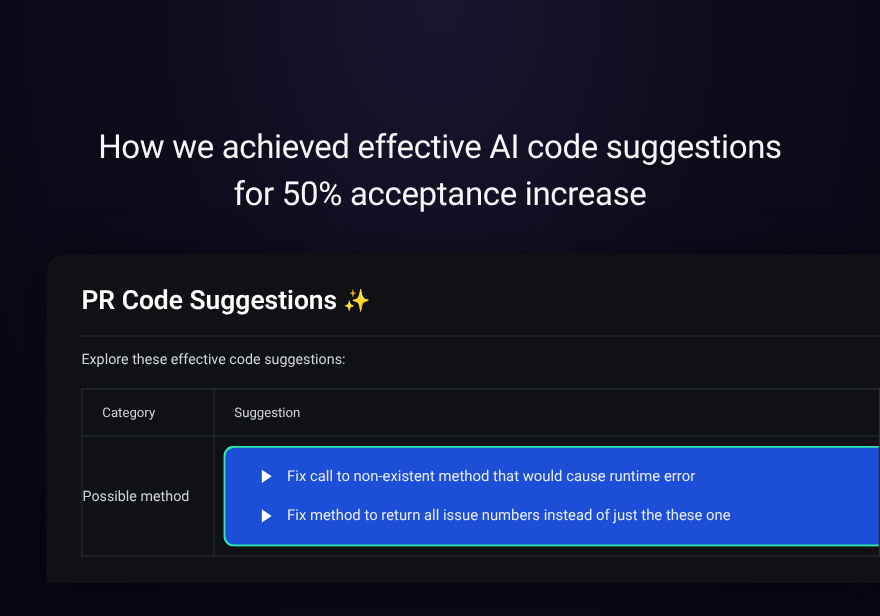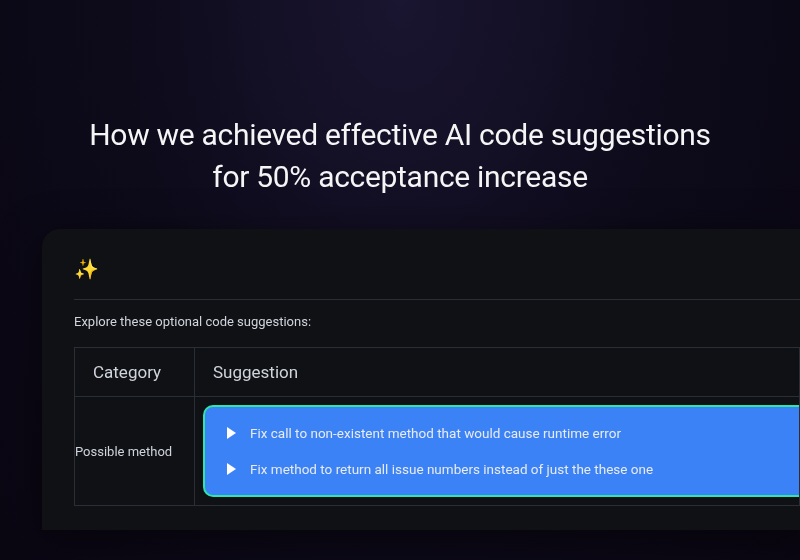--- a/index.html
+++ b/index.html
@@ -61,21 +61,21 @@
     }
     
     .suggestions-table {
       border-collapse: collapse;
       width: 100%;
     }
     
     .suggestions-table th {
       text-align: left;
       color: #d0d4dc;
-      font-size: 17px;
+      font-size: 12px;
       font-weight: 400;
       padding: 14px 18px;
       border: 1px solid #2a2e38;
     }
     
     .suggestions-table td {
       border: 1px solid #2a2e38;
       padding: 0;
       vertical-align: middle;
     }
@@ -85,22 +85,22 @@
       font-size: 13px;
       padding: 0 18px;
       white-space: nowrap;
     }
     
     .suggestion-box {
       border: 2px solid #2ee6a8;
       border-radius: 10px 0 0 10px;
       border-right: none;
       margin: 8px 0 8px 8px;
-      padding: 8px 4px;
-      background: #3b82f6;
+      padding: 8px 15px;
+      background: #1d4ed8;
       text-align: center;
     }
     
     .suggestion-item {
       display: flex;
       align-items: center;
       gap: 14px;
       padding: 10px 18px;
       color: #e8ebf0;
       font-size: 13.5px;
@@ -123,26 +123,27 @@
 </head>
 <body>
 
 <h1 class="hero-title">
   <span>How we achieved effective AI code suggestions</span><br>
   <span>for 50% acceptance increase</span>
 </h1>
 
 <div class="panel-wrapper">
   <div class="panel-title">
+    <span>PR Code Suggestions</span>
     <span class="sparkle-icon">✨</span>
   </div>
 
   <hr class="panel-divider">
 
-  <p class="panel-subtitle">Explore these optional code suggestions:</p>
+  <p class="panel-subtitle">Explore these effective code suggestions:</p>
 
   <table class="suggestions-table">
     <thead>
       <tr>
         <th class="th-category">Category</th>
         <th class="th-suggestion">Suggestion</th>
       </tr>
     </thead>
     <tbody>
       <tr>

